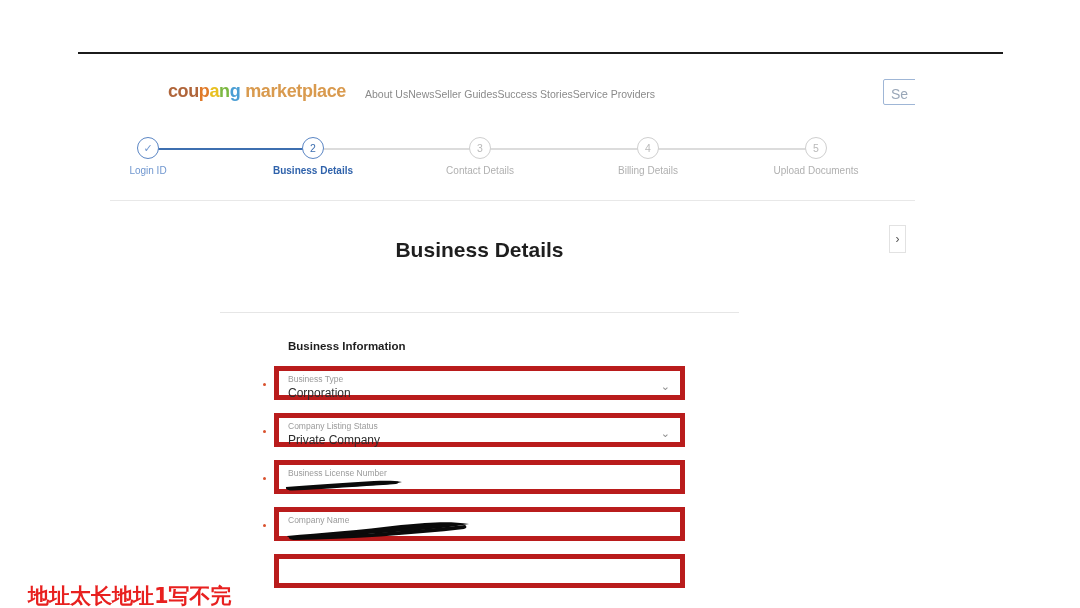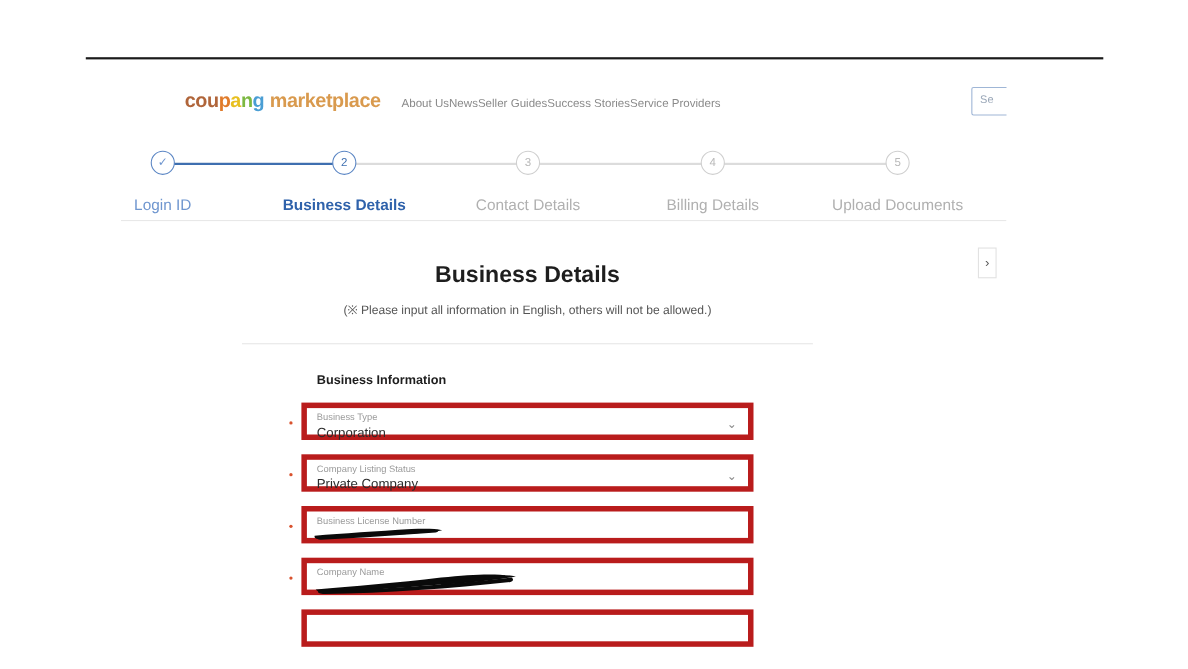--- a/index.html
+++ b/index.html
@@ -90,21 +90,21 @@
     height: 26px;
     border: 1px solid #9fb6d6;
     border-radius: 2px;
     background: #fff;
     box-sizing: border-box;
   }
   .search-box .ph {
     position: absolute;
     left: 7px;
     top: 6px;
-    font-size: 10px;
+    font-size: 14px;
     color: #9aa7b8;
     white-space: nowrap;
   }
 
   
   .stepper {
     position: absolute;
     left: 0;
     top: 62px;
     width: 805px;
@@ -149,22 +149,22 @@
     box-sizing: border-box;
     position: relative;
     z-index: 2;
   }
   .step.done .circle,
   .step.active .circle {
     border-color: #5b86c4;
     color: #3e6fb0;
   }
   .step .label {
-    margin-top: 20px;
-    font-size: 14px;
+    margin-top: 7px;
+    font-size: 10px;
     color: #b0b0b0;
     white-space: nowrap;
     line-height: 1;
   }
   .step.done .label { color: #6f96cf; }
   .step.active .label { color: #2f62ab; font-weight: 700; }
   .check-glyph {
     display: inline-block;
     font-size: 11px;
     color: #6f96cf;
@@ -370,21 +370,20 @@
         <div class="circle"><span>5</span></div>
         <div class="label">Upload Documents</div>
       </div>
     </div>
 
     <div class="stepper-divider"></div>
 
     <div class="side-arrow">›</div>
 
     <div class="page-title">Business Details</div>
-    <div class="page-sub">(※ Please input all information in English, others will not be allowed.)</div>
     <div class="form-rule"></div>
 
     <div class="form">
 
       <div class="section-title">Business Information</div>
 
       <div class="field">
         <div class="req-dot"></div>
         <div class="control">
           <div class="flabel">Business Type</div>
@@ -435,14 +434,15 @@
       <div class="field">
         <div class="control placeholder-only">
           
         </div>
       </div>
 
     </div>
 
   </div>
 
+  <div class="annotation">地址太长地址1写不完</div>
 
 </div>
 
 </body></html>

